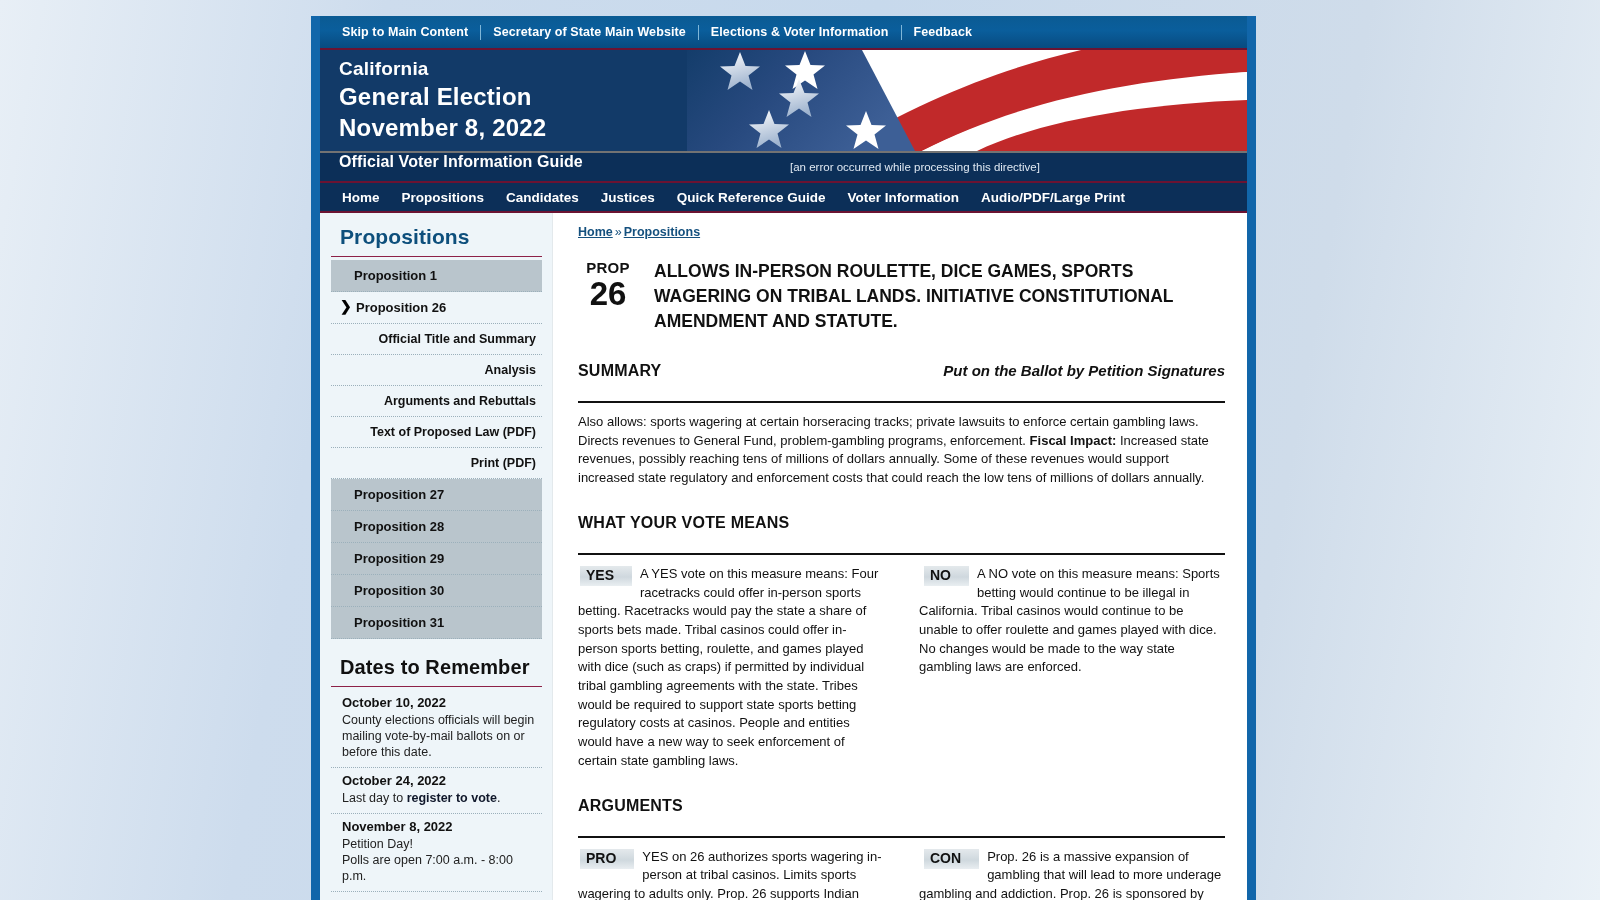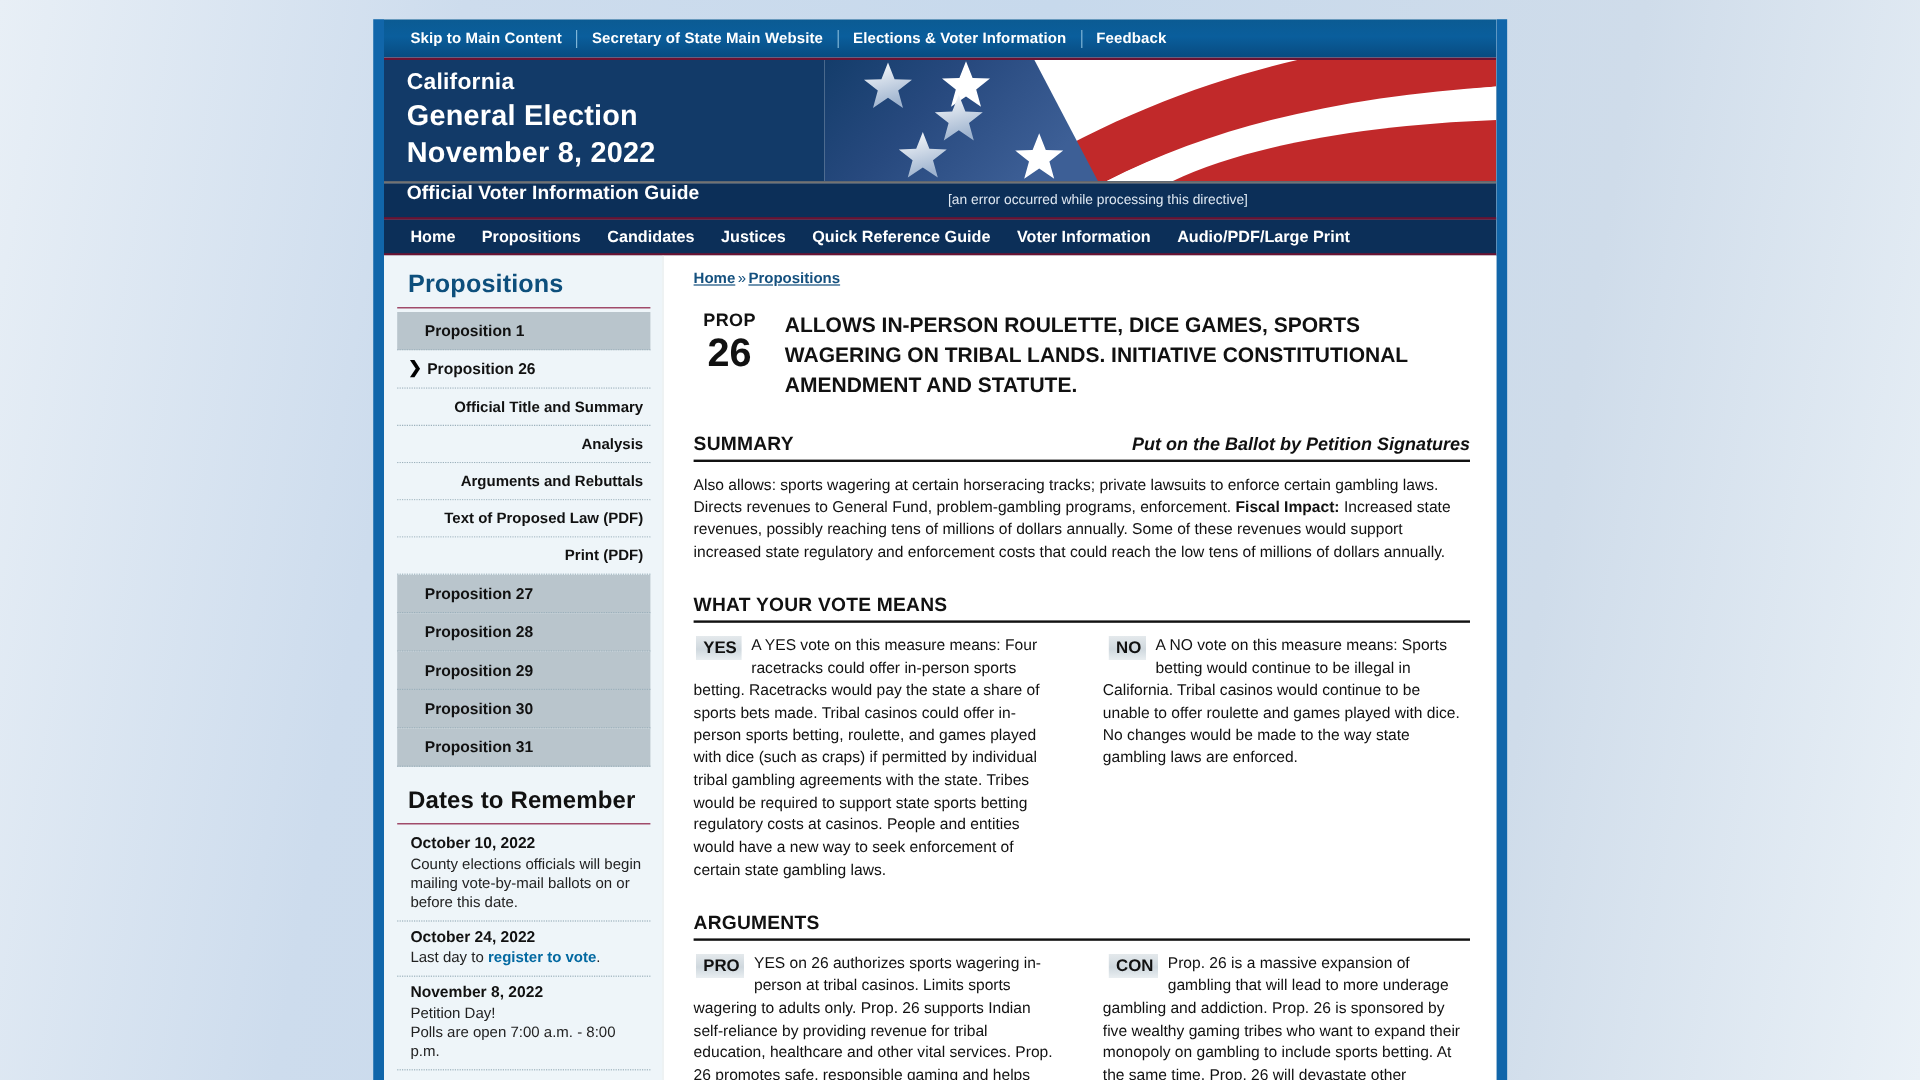--- a/index.html
+++ b/index.html
@@ -210,21 +210,21 @@
     color: #222;
   }
   .date-title {
     font-weight: bold;
     font-size: 13px;
     color: #111;
     display: block;
     margin-bottom: 1px;
   }
   .date-link {
-    color: #0369a1;
+    color: #0f172a;
     font-weight: bold;
     text-decoration: none;
   }
   .sidebar-heading3 {
     font-size: 20px;
     font-weight: bold;
     color: #0d4f7c;
     padding: 26px 0 7px 9px;
   }
   
@@ -278,21 +278,21 @@
   .prop-title {
     font-size: 17.5px;
     font-weight: bold;
     line-height: 25px;
     color: #111;
   }
   .section-head-row {
     display: flex;
     justify-content: space-between;
     align-items: baseline;
-    padding-bottom: 3px;
+    padding-bottom: 21px;
   }
   .section-head {
     font-size: 16px;
     font-weight: bold;
     color: #111;
     letter-spacing: 0.2px;
   }
   .section-sub {
     font-size: 15px;
     font-weight: bold;
@@ -317,21 +317,21 @@
     gap: 35px;
     margin-top: 8px;
   }
   .col {
     flex: 1;
     min-width: 0;
   }
   .vote-badge {
     float: left;
     margin: 1px 8px 0 2px;
-    padding: 1px 4px 2px 6px;
+    padding: 1px 18px 2px 6px;
     font-size: 14px;
     font-weight: bold;
     color: #111;
     background: linear-gradient(180deg, #e4e9ec 0%, #cfd8de 55%, #e9eef1 100%);
     line-height: 17px;
   }
   .vote-badge.indent {
     margin-left: 5px;
   }
   .col-text {

